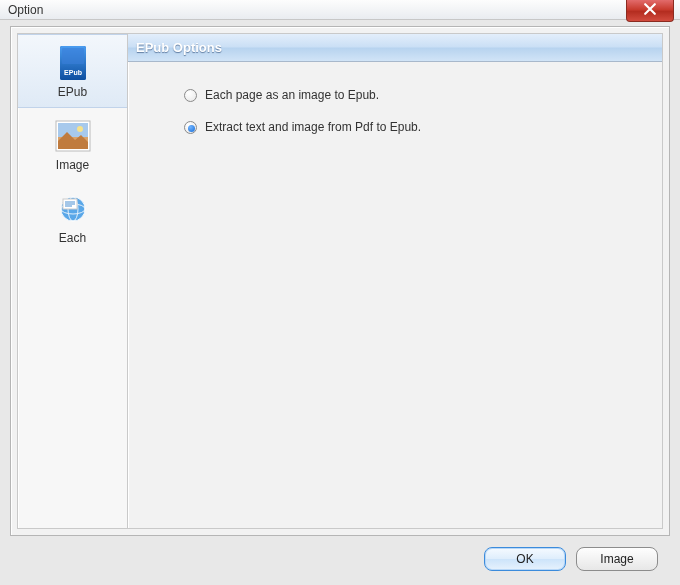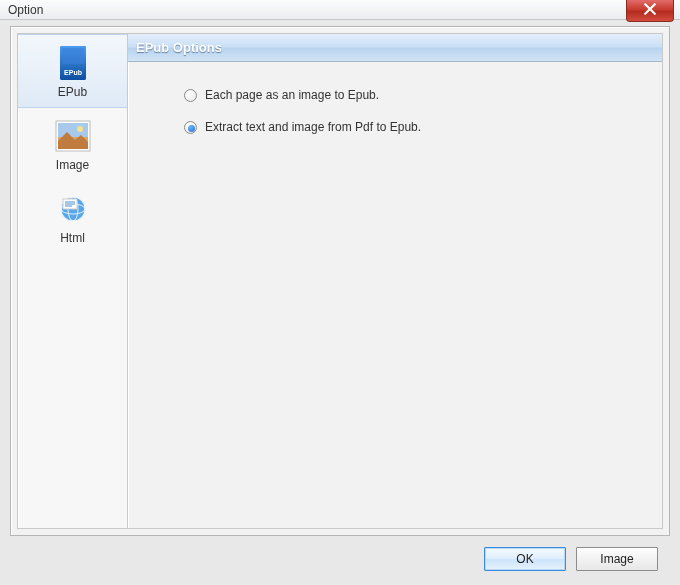--- a/index.html
+++ b/index.html
@@ -180,21 +180,21 @@
     position: absolute;
     right: 22px;
     bottom: 14px;
     display: flex;
     gap: 10px;
   }
   .btn {
     min-width: 82px;
     height: 24px;
     border: 1px solid #8c8c8c;
-    border-radius: 1px;
+    border-radius: 8px;
     background: linear-gradient(#fefefe, #e7e7e7);
     font-size: 12px;
     color: #222;
     display: flex;
     align-items: center;
     justify-content: center;
     cursor: default;
     padding: 0 14px;
   }
   .btn.primary {
@@ -261,21 +261,21 @@
             <circle cx="16" cy="16" r="12" fill="#5aa7e8"></circle>
             <circle cx="16" cy="16" r="12" fill="none" stroke="#fff" stroke-width="0.8"></circle>
             <ellipse cx="16" cy="16" rx="12" ry="5" fill="none" stroke="#fff" stroke-width="0.8"></ellipse>
             <ellipse cx="16" cy="16" rx="5" ry="12" fill="none" stroke="#fff" stroke-width="0.8"></ellipse>
             <rect x="6" y="6" width="14" height="10" fill="#fff" stroke="#ccc"></rect>
             <line x1="8" y1="9" x2="18" y2="9" stroke="#4a8fd2" stroke-width="1"></line>
             <line x1="8" y1="11" x2="18" y2="11" stroke="#4a8fd2" stroke-width="1"></line>
             <line x1="8" y1="13" x2="15" y2="13" stroke="#4a8fd2" stroke-width="1"></line>
           </svg>
         </div>
-        <div class="label">Html</div>
+        <div class="label">Each</div>
       </div>
 
     </div>
 
     <div class="content">
       <div class="content-header">EPub Options</div>
       <div class="content-body">
 
         <div class="opt-row">
           <span class="radio"></span>

